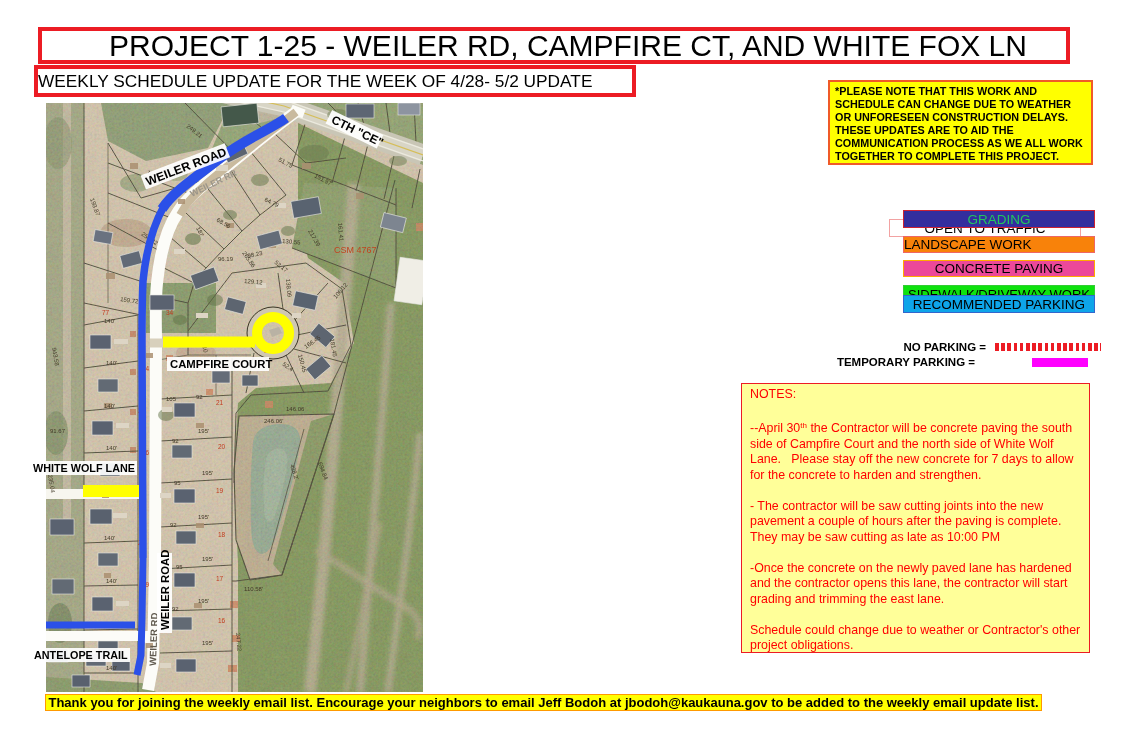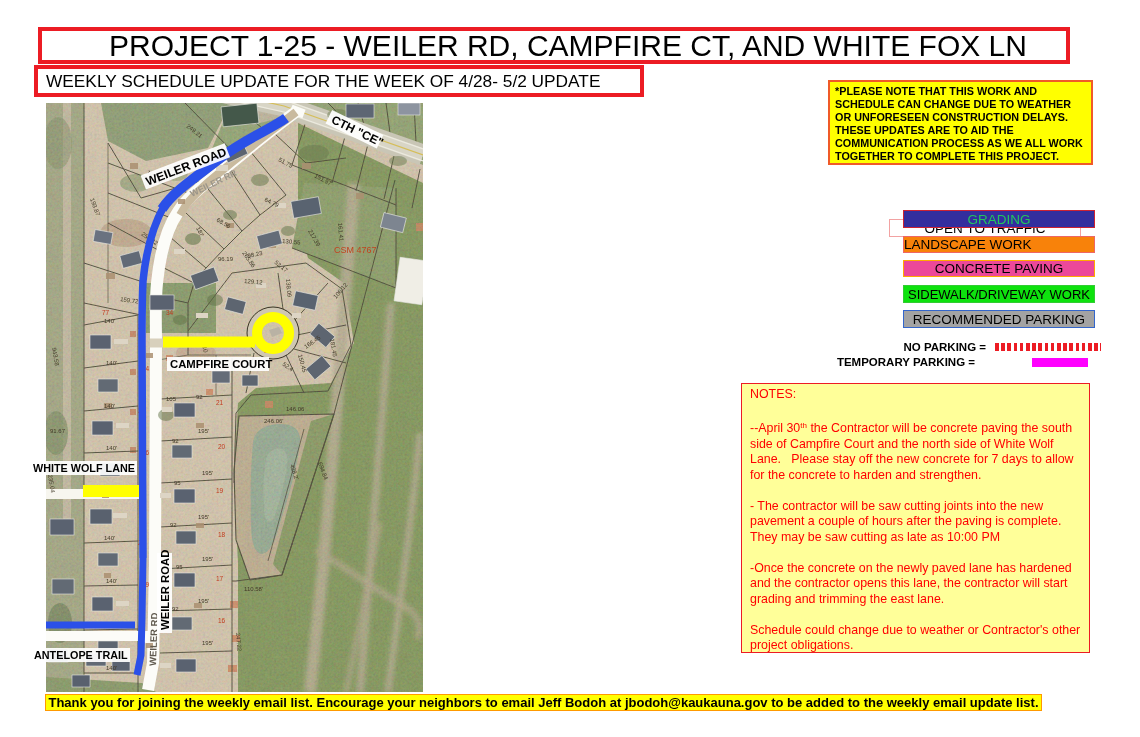--- a/index.html
+++ b/index.html
@@ -4,21 +4,21 @@
 <style>
   html,body{margin:0;padding:0;background:#ffffff;}
   body{width:1140px;height:737px;position:relative;font-family:"Liberation Sans",sans-serif;overflow:hidden;}
   .abs{position:absolute;}
 </style>
 </head>
 <body>
 
 <div class="abs" style="left:38px;top:27px;width:996px;height:29px;border:4px solid #ec1c24;text-align:center;font-size:30px;color:#000;line-height:30px;white-space:nowrap;padding-left:28px;">PROJECT 1-25 - WEILER RD, CAMPFIRE CT, AND WHITE FOX LN</div>
 
-<div class="abs" style="left:34px;top:65px;width:594px;height:24px;border:4px solid #ec1c24;font-size:17.3px;color:#000;line-height:25px;white-space:nowrap;padding-left:8px;">WEEKLY SCHEDULE UPDATE FOR THE WEEK OF 4/28- 5/2 UPDATE</div>
+<div class="abs" style="left:34px;top:65px;width:594px;height:24px;border:4px solid #ec1c24;font-size:17.3px;color:#000;line-height:25px;white-space:nowrap;padding-left:0px;">WEEKLY SCHEDULE UPDATE FOR THE WEEK OF 4/28- 5/2 UPDATE</div>
 
 <div class="abs" style="left:46px;top:103px;width:377px;height:589px;background:#c6b69e;" id="mapbox">
 <svg width="377" height="589" viewBox="0 0 377 589">
   <defs>
     <filter id="soft" x="-20%" y="-20%" width="140%" height="140%">
           <feGaussianBlur stdDeviation="2.2"></feGaussianBlur>
         </filter>
     <filter id="grain" x="0" y="0" width="100%" height="100%">
       <feTurbulence type="fractalNoise" baseFrequency="0.45" numOctaves="3" seed="11" stitchTiles="stitch" result="n"></feTurbulence>
       <feColorMatrix in="n" type="matrix" values="0.95 0 0 0 0  0 0.9 0 0 0  0 0 0.75 0 0  0 0 0 0 0.18"></feColorMatrix>
@@ -431,21 +431,21 @@
 <div class="abs" style="left:889px;top:183px;width:190px;height:16px;background:#ffffff;border:1px solid #f2a2a2;text-align:center;font-size:13.5px;line-height:17px;color:#000;margin-top:36px;">OPEN TO TRAFFIC</div>
 
 <div class="abs" style="left:903px;top:210px;width:190px;height:16px;background:#332e9e;border:1px solid #c23;text-align:center;font-size:13.5px;line-height:17px;color:#22c55e;">GRADING</div>
 
 <div class="abs" style="left:903px;top:236px;width:190px;height:15px;background:#f8820a;border:1px solid #e66;text-align:left;font-size:13.5px;line-height:16px;color:#000;">LANDSCAPE WORK</div>
 
 <div class="abs" style="left:903px;top:260px;width:190px;height:15px;background:#ec4899;border:1px solid #fa0;text-align:center;font-size:13.5px;line-height:16px;color:#000;">CONCRETE PAVING</div>
 
 <div class="abs" style="left:903px;top:285px;width:190px;height:16px;background:#0ee20e;border:1px solid #3c3;text-align:center;font-size:13px;line-height:17px;color:#000;">SIDEWALK/DRIVEWAY WORK</div>
 
-<div class="abs" style="left:903px;top:310px;width:190px;height:16px;background:#a3a3a3;border:1px solid #36c;text-align:center;font-size:13.5px;line-height:17px;color:#000;">RECOMMENDED PARKING</div>
+<div class="abs" style="left:903px;top:295px;width:190px;height:16px;background:#0ea5e9;border:1px solid #36c;text-align:center;font-size:13.5px;line-height:17px;color:#000;">RECOMMENDED PARKING</div>
 
 <div class="abs" style="left:820px;top:341px;width:166px;text-align:right;font-size:11.5px;font-weight:bold;color:#000;">NO PARKING =</div>
 
 <div class="abs" style="left:995px;top:343px;width:106px;height:8px;background:repeating-linear-gradient(90deg,#ec1c24 0,#ec1c24 3.6px,#ffffff 3.6px,#ffffff 6.2px);"></div>
 
 <div class="abs" style="left:772px;top:356px;width:203px;text-align:right;font-size:11.5px;font-weight:bold;color:#000;">TEMPORARY PARKING =</div>
 
 <div class="abs" style="left:1032px;top:358px;width:56px;height:9px;background:#ff00ff;"></div>
 
 <div class="abs" style="left:741px;top:383px;width:335px;height:261px;background:#ffff99;border:1px solid #ec1c24;color:#ff0000;font-size:12.4px;line-height:15.5px;padding:3px 4px 4px 8px;">NOTES:<br><br>--April 30<span style="font-size:8px;vertical-align:4px;">th</span> the Contractor will be concrete paving the south<br>side of Campfire Court and the north side of White Wolf<br>Lane.&nbsp;&nbsp; Please stay off the new concrete for 7 days to allow<br>for the concrete to harden and strengthen.<br><br>- The contractor will be saw cutting joints into the new<br>pavement a couple of hours after the paving is complete.<br>They may be saw cutting as late as 10:00 PM<br><br>-Once the concrete on the newly paved lane has hardened<br>and the contractor opens this lane, the contractor will start<br>grading and trimming the east lane.<br><br>Schedule could change due to weather or Contractor's other<br>project obligations.</div>

